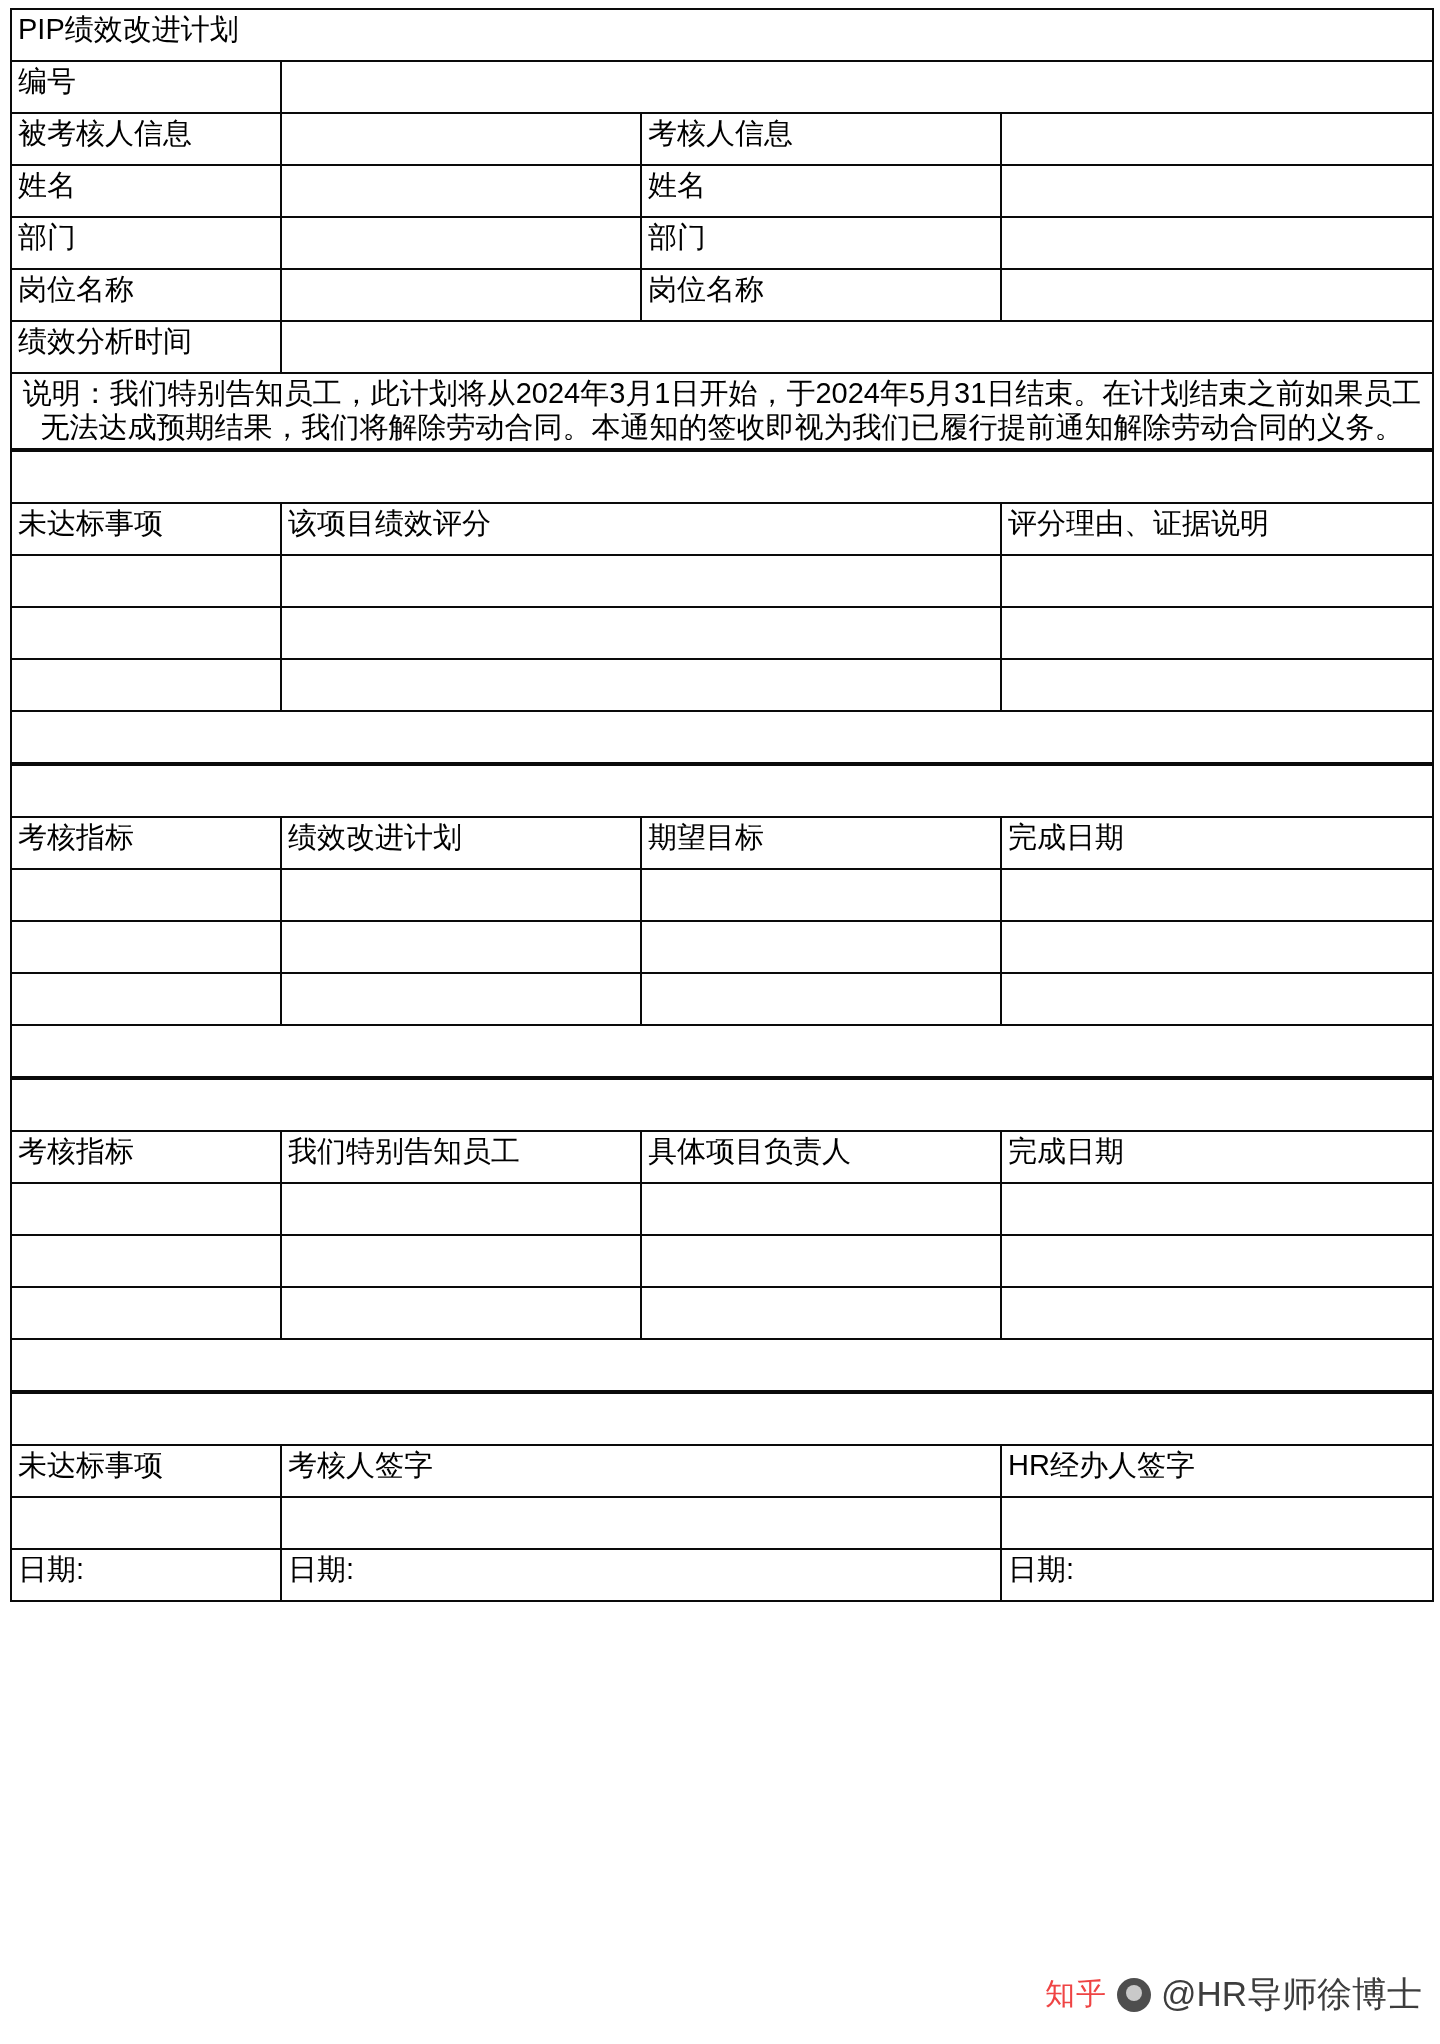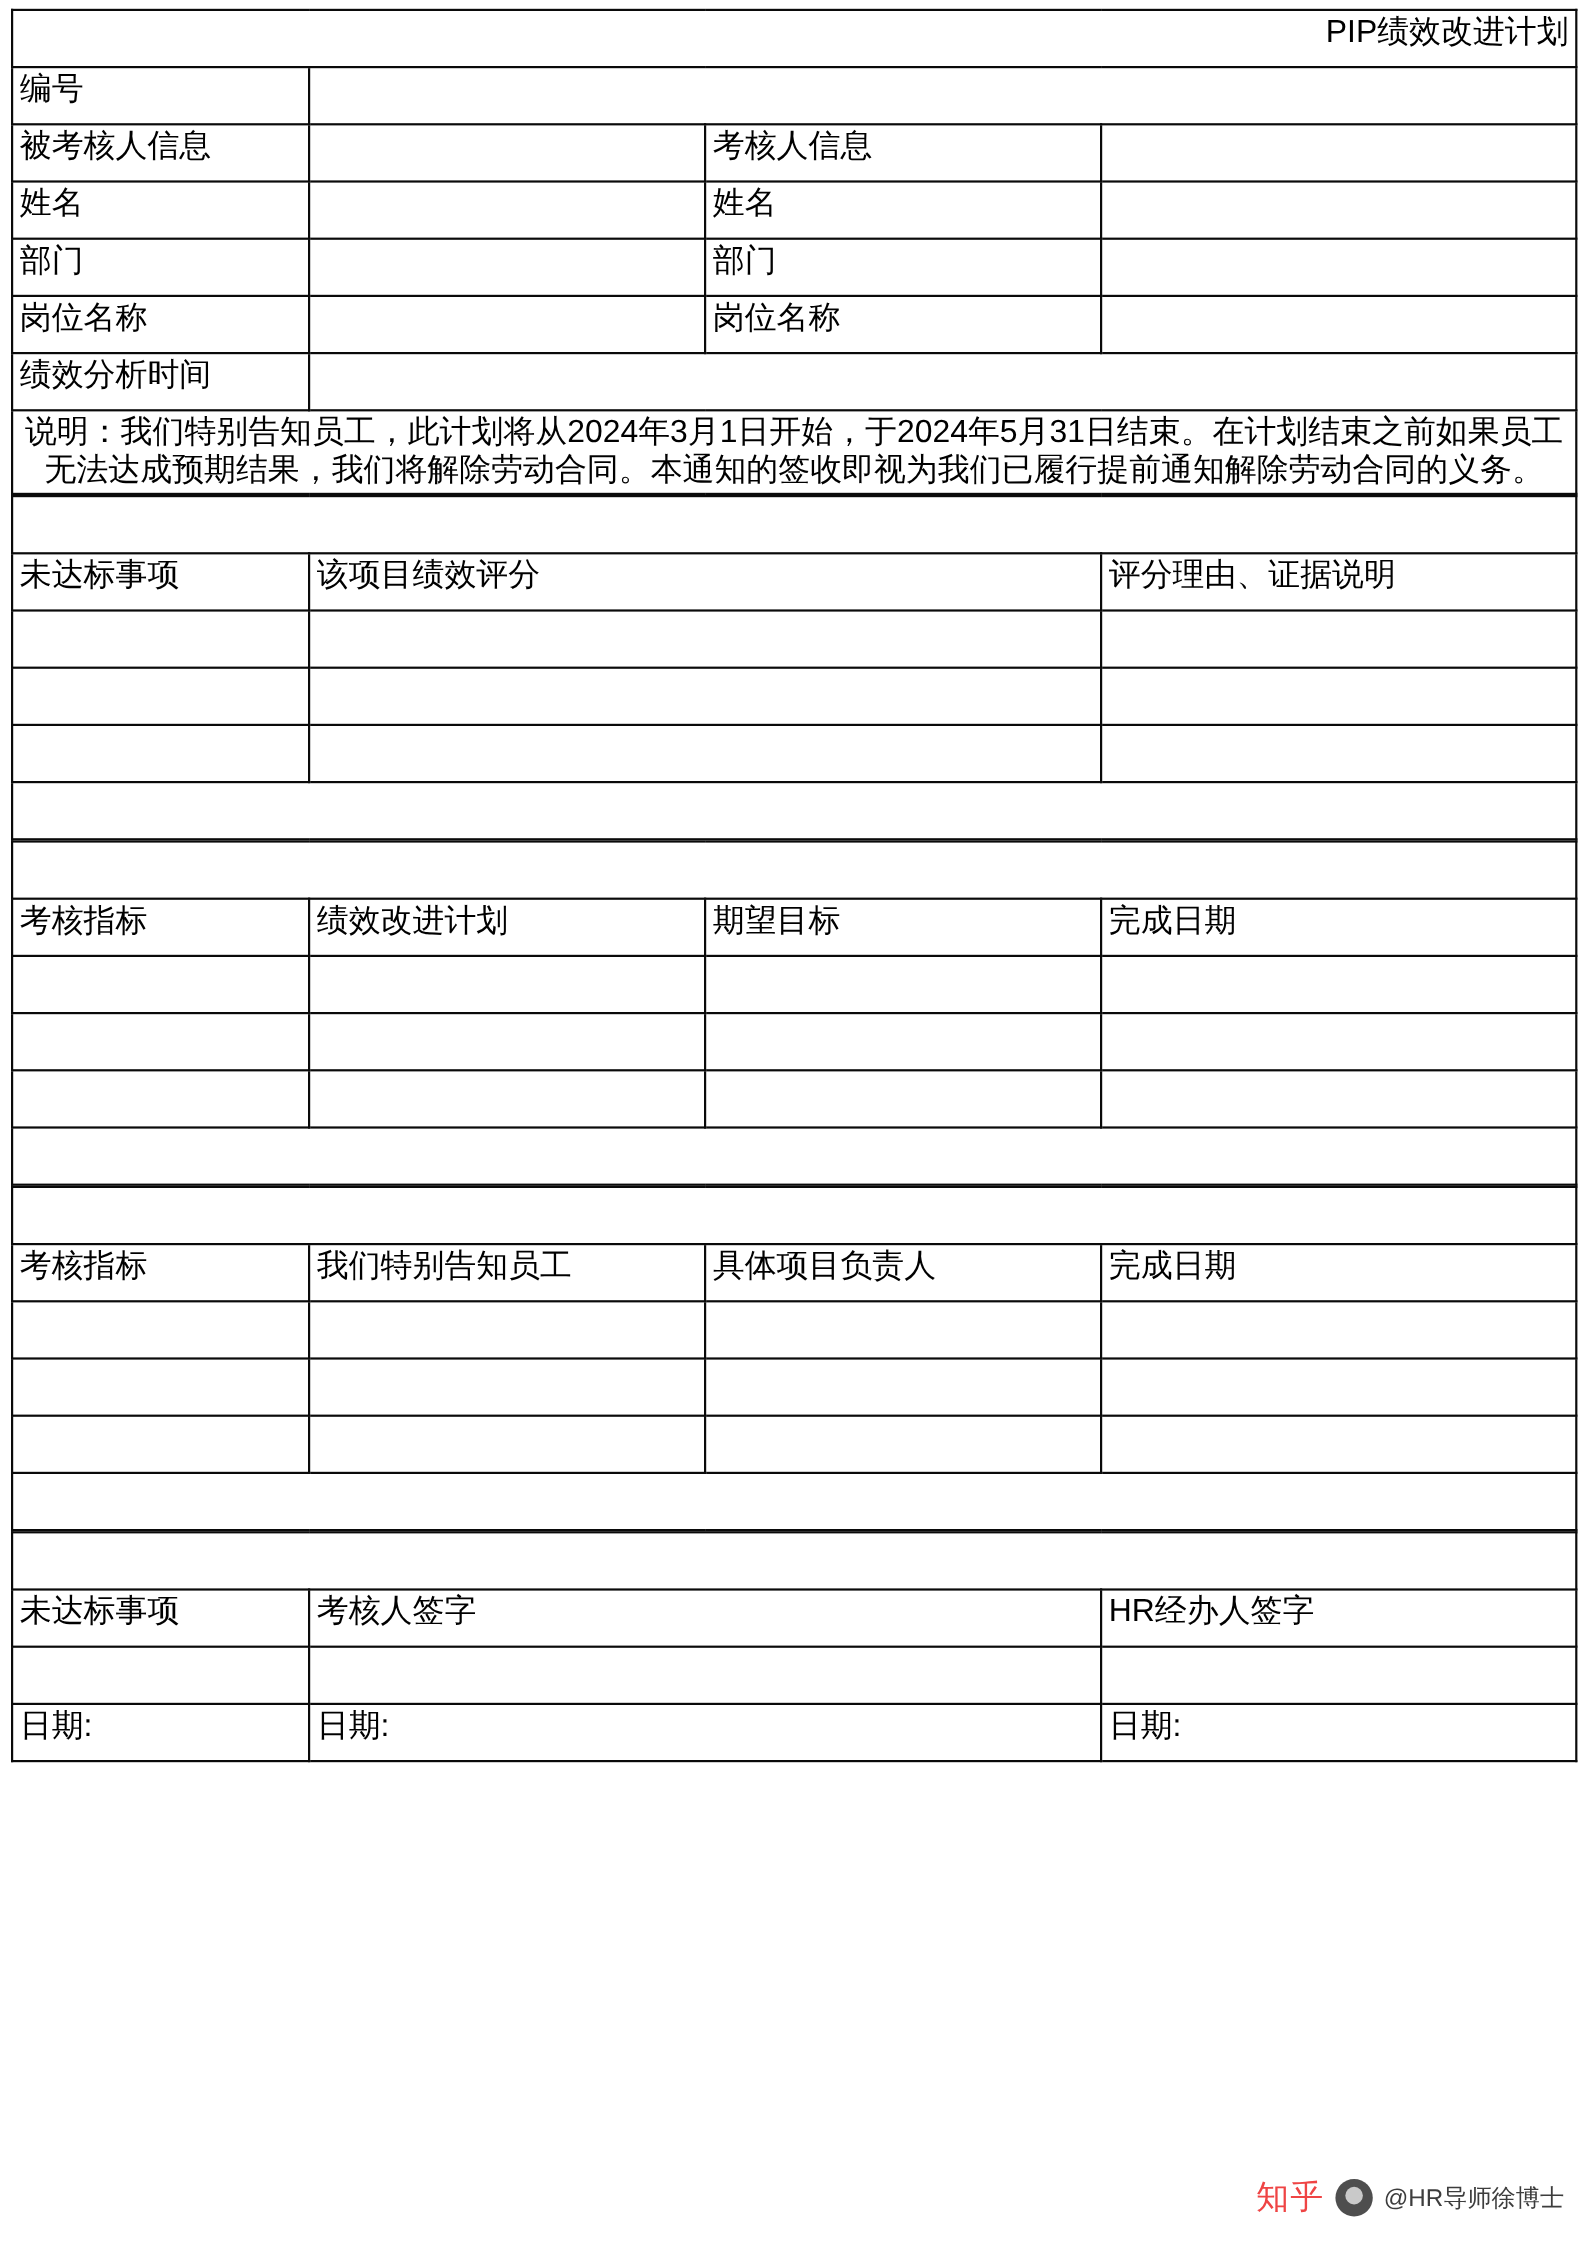--- a/index.html
+++ b/index.html
@@ -37,21 +37,21 @@
     line-height: 1.18;
     vertical-align: top;
     background: #ffffff;
     height: 44px;
     overflow: hidden;
     word-break: break-all;
   }
 
   
   td.title {
-    text-align: right;
+    text-align: left;
     font-size: 30px;
     padding-top: 6px;
     padding-bottom: 8px;
     height: 42px;
   }
 
   
   td.section {
     background: #807d7d;
     color: #ffffff;
@@ -110,21 +110,21 @@
   }
   .watermark .avatar::after {
     content: "";
     position: absolute;
     left: 9px; top: 7px;
     width: 16px; height: 16px;
     border-radius: 50%;
     background: #c9c9c9;
   }
   .watermark .handle {
-    font-size: 22px;
+    font-size: 35px;
     color: #3d3d3d;
   }
 </style>
 </head>
 <body>
 
 <div class="page">
 
   <table class="form">
     <colgroup>

